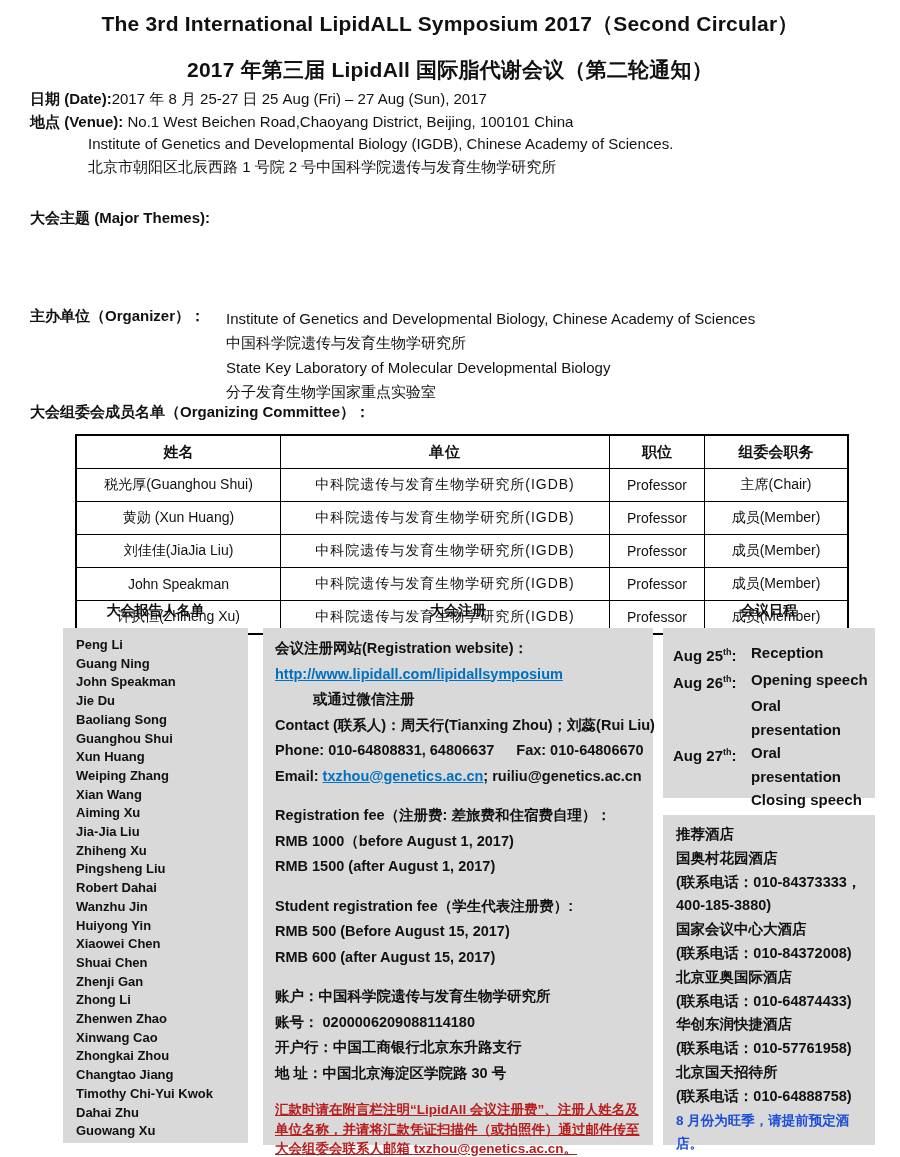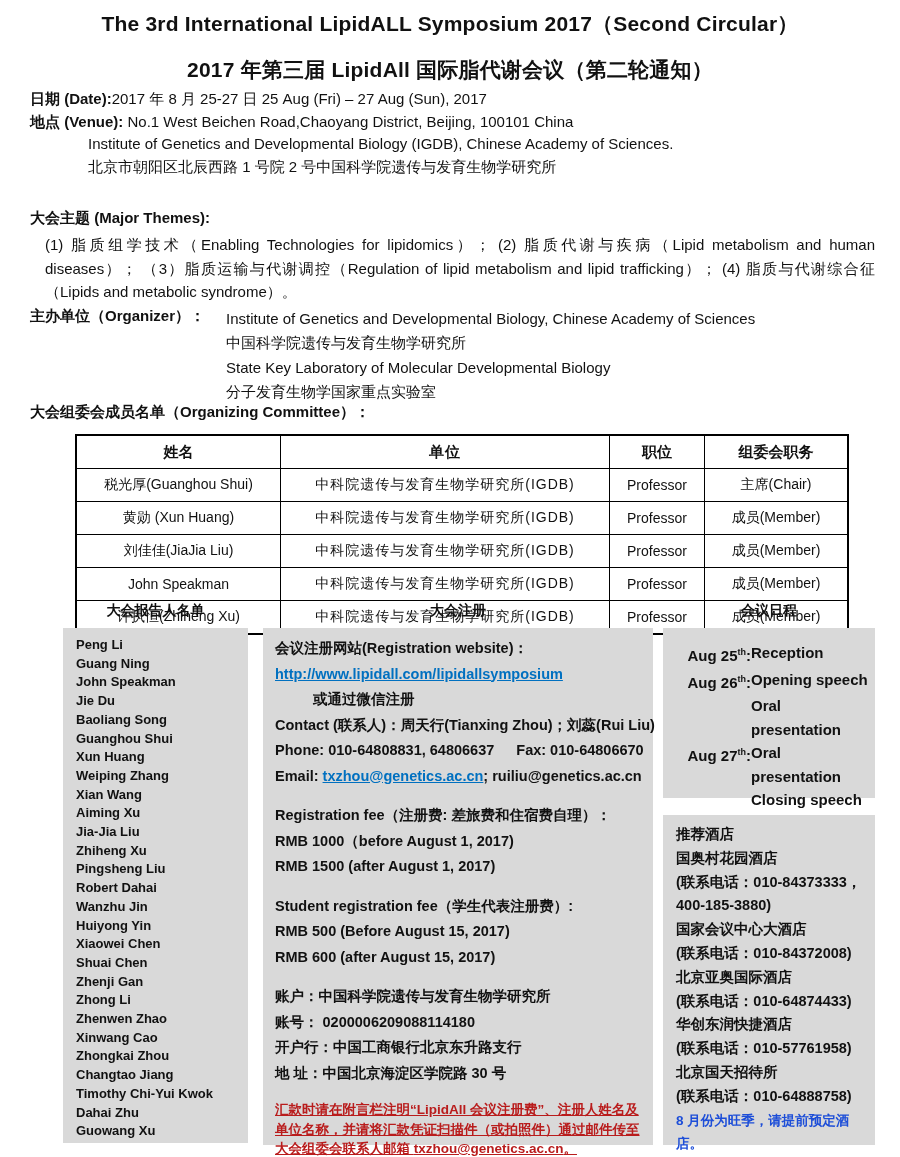--- a/index.html
+++ b/index.html
@@ -42,42 +42,41 @@
 
   .mid-line { line-height:25.5px; white-space:nowrap; }
   .mid-gap  { margin-top:14px; }
   .wechat   { padding-left:38px; }
   .fax-span { margin-left:22px; }
   .link { color:#0070c0; }
   .u    { text-decoration:underline; }
   .reg-note { margin-top:14px; color:#b91c1c; font-size:13.5px; line-height:19.5px; white-space:normal;text-decoration:underline; }
 
   .sched-row { display:flex; line-height:23.5px; }
-  .sched-day { width:78px; flex:none;text-align:right; }
+  .sched-day { width:78px; flex:none; }
   .sched-day sup { font-size:9px; }
 
   .hotel-note { color:#1d4ed8; font-size:13.5px; }
 </style>
 </head>
 <body>
 
 <div class="page">
 
   <div id="title1" class="title">The 3rd International LipidALL Symposium 2017（Second Circular）</div>
   <div id="title2" class="title">2017 年第三届 LipidAll 国际脂代谢会议（第二轮通知）</div>
 
   <div class="info">
     <div><span class="lbl">日期 (Date):</span><span>2017 年 8 月 25-27 日    25 Aug (Fri) – 27 Aug (Sun), 2017</span></div>
     <div><span class="lbl">地点 (Venue):</span> <span>No.1 West Beichen Road,Chaoyang District, Beijing, 100101 China</span></div>
     <div class="indent58">Institute of Genetics and Developmental Biology (IGDB), Chinese Academy of Sciences.</div>
     <div class="indent58">北京市朝阳区北辰西路 1 号院 2 号中国科学院遗传与发育生物学研究所</div>
   </div>
 
   <div class="themes-label">大会主题 (Major Themes):</div>
-  <div class="themes-para">(1) 脂质组学技术（Enabling Technologies for lipidomics）；     (2) 脂质代谢与疾病（Lipid metabolism and human diseases）；  （3）脂质运输与代谢调控（Regulation of lipid metabolism and lipid trafficking）； (4) 脂质与代谢综合征（Lipids and metabolic syndrome）。</div>
 
   <div class="organizer">
     <div class="org-label">主办单位（Organizer）：</div>
     <div class="org-lines">
 
     <div>Institute of Genetics and Developmental Biology, Chinese Academy of Sciences</div>
         <div>中国科学院遗传与发育生物学研究所</div>
         <div>State Key Laboratory of Molecular Developmental Biology</div>
         <div>分子发育生物学国家重点实验室</div>
       </div>

